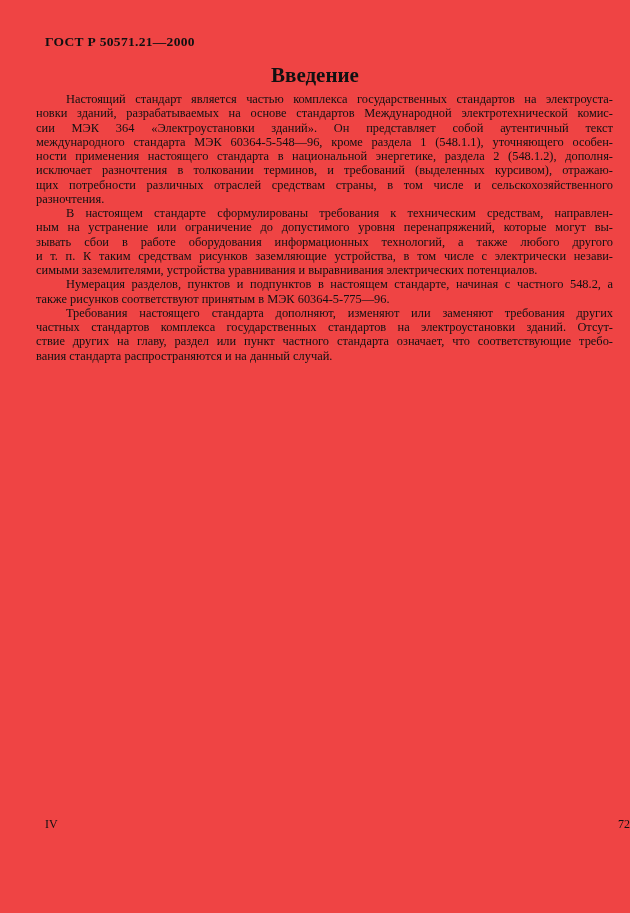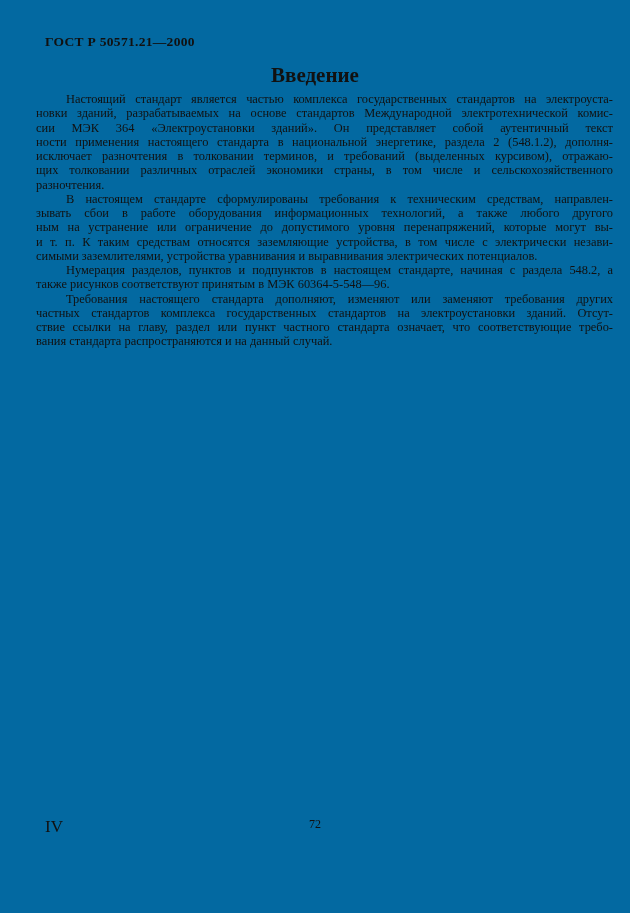--- a/index.html
+++ b/index.html
@@ -4,21 +4,21 @@
 <style>
   html, body {
     margin: 0;
     padding: 0;
     background: #ffffff;
   }
   .page {
     position: relative;
     width: 630px;
     height: 913px;
-    background: #0369a1;
+    background: #ef4444;
     font-family: "Liberation Serif", serif;
     color: #111111;
     overflow: hidden;
   }
   .doc-header {
     position: absolute;
     top: 34px;
     left: 45px;
     font-size: 13.5px;
     font-weight: bold;
@@ -55,69 +55,70 @@
   .line.first {
     text-indent: 30px;
   }
   .line.last {
     text-align-last: left;
   }
   .footer-roman {
     position: absolute;
     top: 817px;
     left: 45px;
-    font-size: 17px;
+    font-size: 12px;
   }
   .footer-page {
     position: absolute;
     top: 817px;
     left: 0;
     width: 630px;
-    text-align: center;
+    text-align: right;
     font-size: 12px;
   }
 </style>
 </head>
 <body>
 
 <div class="page">
 
   <div class="doc-header">ГОСТ Р 50571.21—2000</div>
 
   <div class="doc-title">Введение</div>
 
   <div class="doc-body">
 
     <div class="paragraph">
       <div class="line first">Настоящий стандарт является частью комплекса государственных стандартов на электроуста-</div>
       <div class="line">новки зданий, разрабатываемых на основе стандартов Международной электротехнической комис-</div>
       <div class="line">сии МЭК 364 «Электроустановки зданий». Он представляет собой аутентичный текст</div>
+      <div class="line">международного стандарта МЭК 60364-5-548—96, кроме раздела 1 (548.1.1), уточняющего особен-</div>
       <div class="line">ности применения настоящего стандарта в национальной энергетике, раздела 2 (548.1.2), дополня-</div>
       <div class="line">исключает разночтения в толковании терминов, и требований (выделенных курсивом), отражаю-</div>
-      <div class="line">щих толковании различных отраслей экономики страны, в том числе и сельскохозяйственного</div>
+      <div class="line">щих потребности различных отраслей средствам страны, в том числе и сельскохозяйственного</div>
       <div class="line last">разночтения.</div>
     </div>
 
     <div class="paragraph">
       <div class="line first">В настоящем стандарте сформулированы требования к техническим средствам, направлен-</div>
+      <div class="line">ным на устранение или ограничение до допустимого уровня перенапряжений, которые могут вы-</div>
       <div class="line">зывать сбои в работе оборудования информационных технологий, а также любого другого</div>
-      <div class="line">ным на устранение или ограничение до допустимого уровня перенапряжений, которые могут вы-</div>
-      <div class="line">и т. п. К таким средствам относятся заземляющие устройства, в том числе с электрически незави-</div>
+      <div class="line">и т. п. К таким средствам рисунков заземляющие устройства, в том числе с электрически незави-</div>
       <div class="line last">симыми заземлителями, устройства уравнивания и выравнивания электрических потенциалов.</div>
     </div>
 
     <div class="paragraph">
-      <div class="line first">Нумерация разделов, пунктов и подпунктов в настоящем стандарте, начиная с раздела 548.2, а</div>
-      <div class="line last">также рисунков соответствуют принятым в МЭК 60364-5-548—96.</div>
+      <div class="line first">Нумерация разделов, пунктов и подпунктов в настоящем стандарте, начиная с частного 548.2, а</div>
+      <div class="line last">также рисунков соответствуют принятым в МЭК 60364-5-775—96.</div>
     </div>
 
     <div class="paragraph">
       <div class="line first">Требования настоящего стандарта дополняют, изменяют или заменяют требования других</div>
       <div class="line">частных стандартов комплекса государственных стандартов на электроустановки зданий. Отсут-</div>
-      <div class="line">ствие ссылки на главу, раздел или пункт частного стандарта означает, что соответствующие требо-</div>
+      <div class="line">ствие других на главу, раздел или пункт частного стандарта означает, что соответствующие требо-</div>
       <div class="line last">вания стандарта распространяются и на данный случай.</div>
     </div>
 
   </div>
 
   <div class="footer-roman">IV</div>
 
   <div class="footer-page">72</div>
 
 </div>

